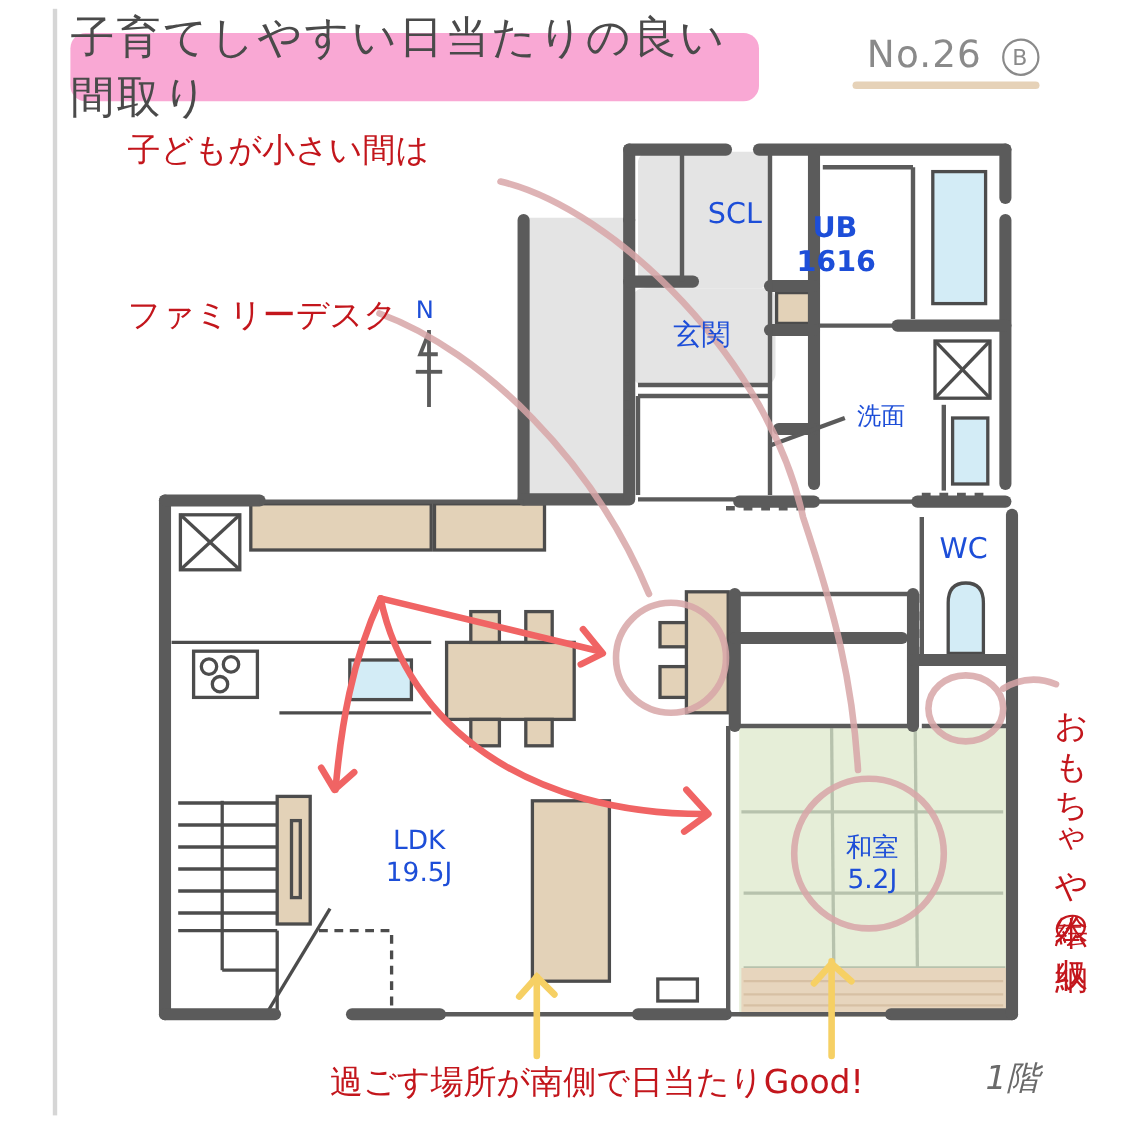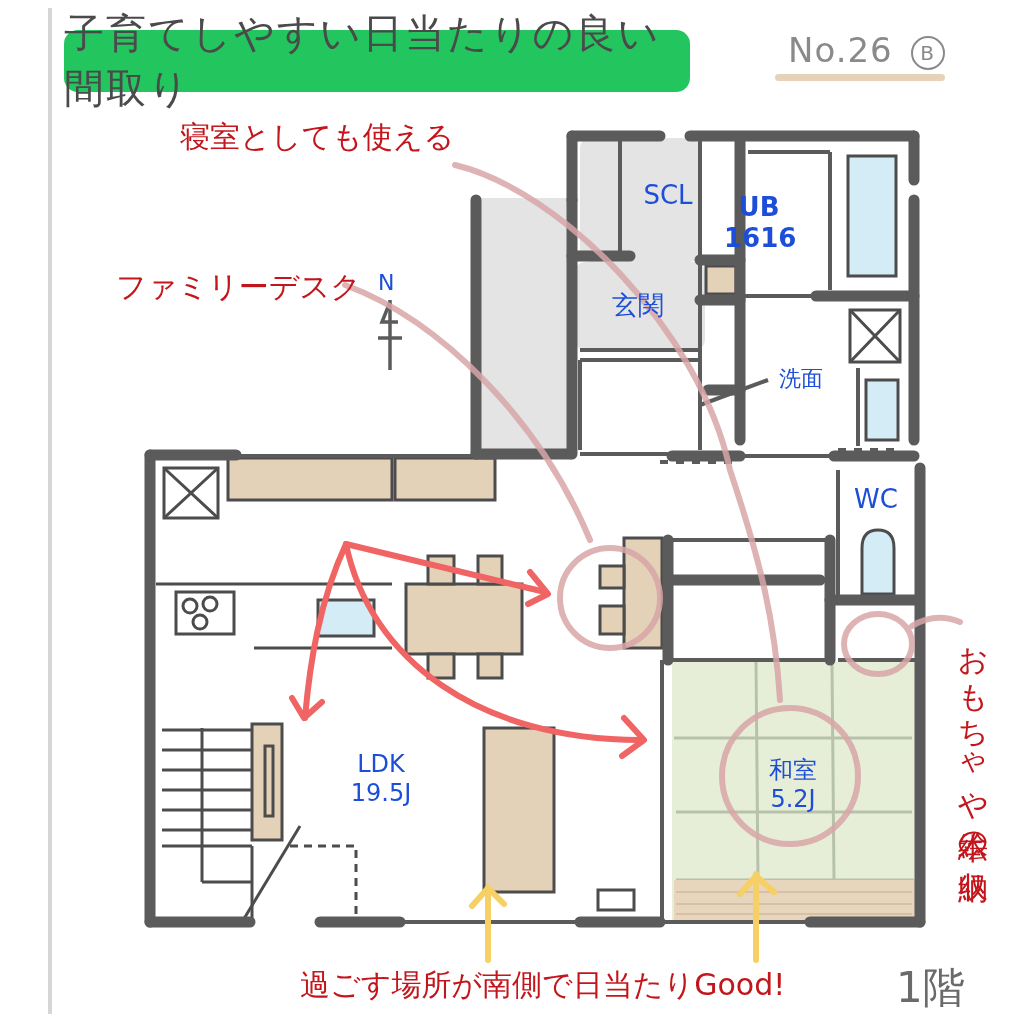--- a/index.html
+++ b/index.html
@@ -1,29 +1,29 @@
 <!DOCTYPE html>
 <html><head>
 <meta charset="utf-8">
 <style>
   html, body { margin: 0; padding: 0; background: #ffffff; }
   body { width: 1024px; height: 1024px; position: relative; overflow: hidden;
          font-family: "DejaVu Sans", sans-serif; }
   .margin-line { position: absolute; left: 48px; top: 8px; width: 4px; height: 1006px; background: #d6d6d6; }
   .title-pill { position: absolute; left: 64px; top: 30px; width: 626px; height: 62px;
-                background: #22c55e; border-radius: 14px; display: flex; align-items: center; justify-content: center; }
+                background: #f9a8d4; border-radius: 14px; display: flex; align-items: center; justify-content: center; }
   .title-text { font-size: 40px; color: #4a4a4a; letter-spacing: 2px; }
   .plan-no { position: absolute; left: 788px; top: 30px; font-size: 34px; color: #8a8a8a; letter-spacing: 1px; }
   .plan-no .badge { display: inline-block; width: 30px; height: 30px; border: 2.5px solid #8a8a8a; border-radius: 50%;
                     font-size: 20px; text-align: center; line-height: 30px; vertical-align: middle; margin-left: 6px; }
   .plan-no-underline { position: absolute; left: 775px; top: 74px; width: 170px; height: 7px; background: #e6d2b8; border-radius: 4px; }
   .note { position: absolute; color: #c3161c; font-size: 30px; line-height: 1.15; white-space: nowrap; }
   .note-v { position: absolute; color: #c3161c; font-size: 30px; writing-mode: vertical-rl; line-height: 1; letter-spacing: 2px; }
   .room-label { position: absolute; color: #1d4ed8; font-size: 26px; text-align: center; line-height: 1.2; }
-  .floor-label { position: absolute; color: #6a6a6a; font-size: 42px; }
+  .floor-label { position: absolute; color: #6a6a6a; font-size: 30px; font-style: italic; }
   svg.plan { position: absolute; left: 0; top: 0; }
 </style>
 </head>
 <body>
 
 <div class="margin-line"></div>
 
 <div class="title-pill">
   <span class="title-text">子育てしやすい日当たりの良い間取り</span>
 </div>
@@ -223,21 +223,21 @@
 <div class="room-label" style="left:336px; top:750px; width:90px; font-size:24px;">
   <div>LDK</div>
   <div>19.5J</div>
 </div>
 <div class="room-label" style="left:758px; top:756px; width:70px; font-size:24px;">
   <div>和室</div>
   <div>5.2J</div>
 </div>
 
 <div class="note" style="left:116px; top:120px;">
-  <div style="padding-left:64px;">寝室としても使える</div>
+  <div>子どもが小さい間は</div>
 </div>
 <div class="note" style="left:116px; top:270px;">ファミリーデスク</div>
 <div class="note" style="left:68px; top:372px;">
 </div>
 <div class="note-v" style="left:958px; top:626px;">おもちゃや絵本の収納</div>
 <div class="note" style="left:300px; top:968px;">過ごす場所が南側で日当たりGood!</div>
 
 <div class="floor-label" style="left:896px; top:960px;">1階</div>
 
 </body></html>

